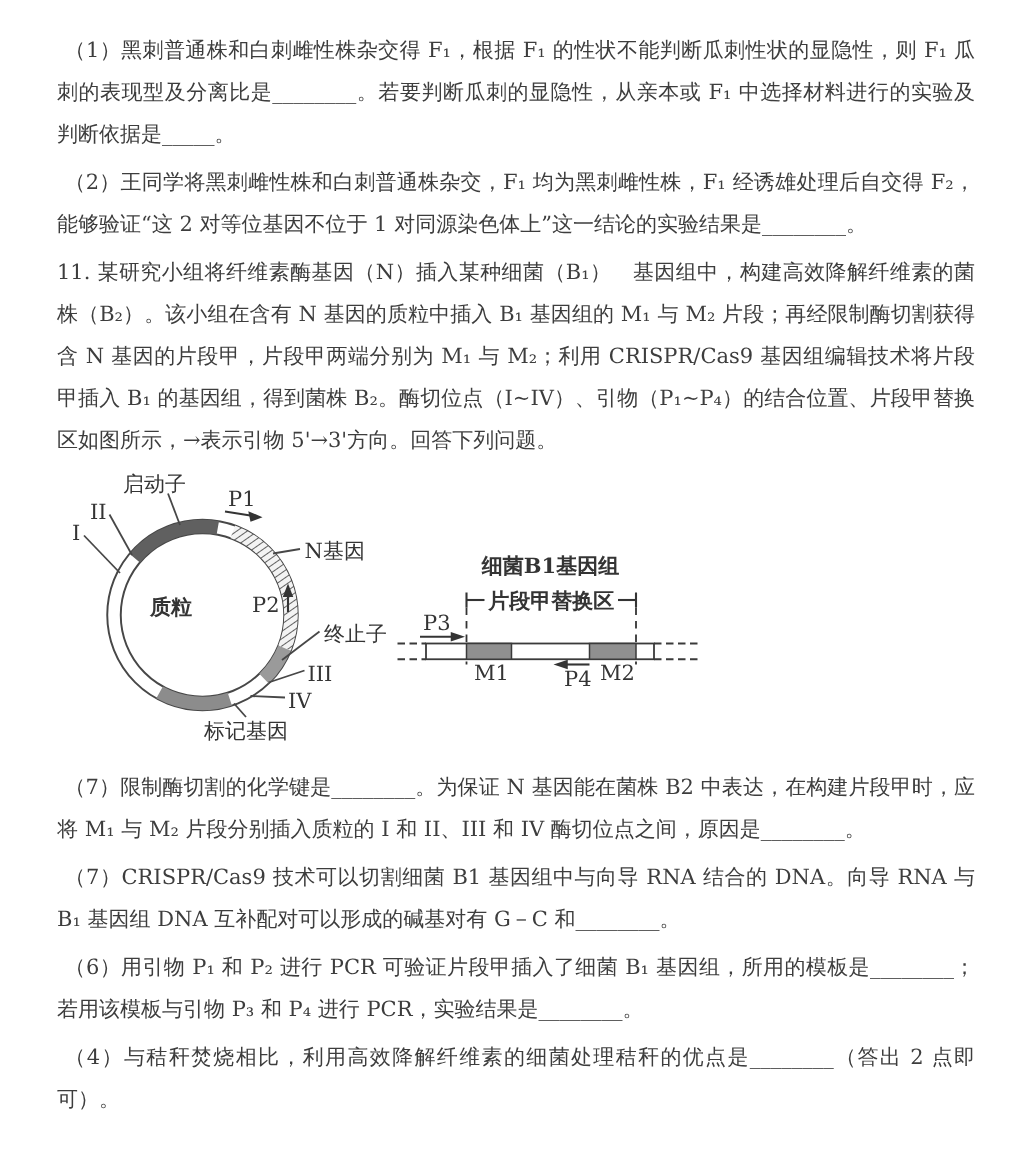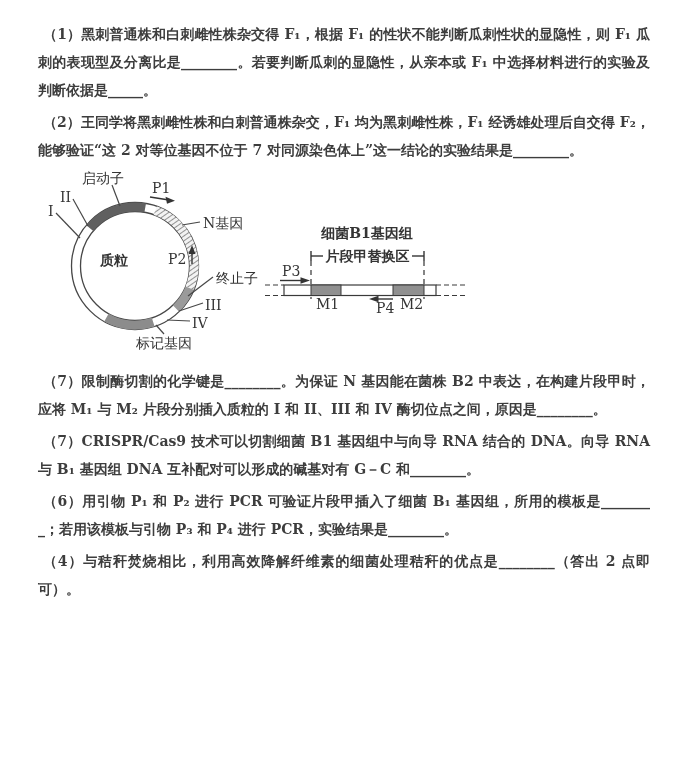--- a/index.html
+++ b/index.html
@@ -15,21 +15,20 @@
     background: #ffffff;
     padding: 20px 28px 0 38px;
     color: #3d3d3d;
     font-size: 14px;
     line-height: 28px;
   }
   .para {
     text-align: justify;
     margin-bottom: 4px;
     word-break: break-all;
-    font-weight: bold;
   }
   .para.sub { text-indent: 5px; }
   figure.diagram {
     margin: 0 0 3px -2px;
     width: 636px; height: 196px; text-align: center;
   }
   svg text {
     font-family: "DejaVu Serif", "Liberation Serif", serif;
     fill: #343434;
   }
@@ -37,24 +36,25 @@
   svg .lat { font-size: 14px; }
   svg .bold { font-weight: bold; }
 </style>
 </head>
 <body>
 
 <div class="page">
 
   <section>
     <p class="para sub">（1）黑刺普通株和白刺雌性株杂交得 F₁，根据 F₁ 的性状不能判断瓜刺性状的显隐性，则 F₁ 瓜刺的表现型及分离比是________。若要判断瓜刺的显隐性，从亲本或 F₁ 中选择材料进行的实验及判断依据是_____。</p>
-    <p class="para sub">（2）王同学将黑刺雌性株和白刺普通株杂交，F₁ 均为黑刺雌性株，F₁ 经诱雄处理后自交得 F₂，能够验证“这 2 对等位基因不位于 7 对同源染色体上”这一结论的实验结果是________。</p>
+    <p class="para sub">（2）王同学将黑刺雌性株和白刺普通株杂交，F₁ 均为黑刺雌性株，F₁ 经诱雄处理后自交得 F₂，能够验证“这 2 对等位基因不位于 1 对同源染色体上”这一结论的实验结果是________。</p>
   </section>
 
   <section>
+    <p class="para">11. 某研究小组将纤维素酶基因（N）插入某种细菌（B₁）　基因组中，构建高效降解纤维素的菌株（B₂）。该小组在含有 N 基因的质粒中插入 B₁ 基因组的 M₁ 与 M₂ 片段；再经限制酶切割获得含 N 基因的片段甲，片段甲两端分别为 M₁ 与 M₂；利用 CRISPR/Cas9 基因组编辑技术将片段甲插入 B₁ 的基因组，得到菌株 B₂。酶切位点（I~IV）、引物（P₁~P₄）的结合位置、片段甲替换区如图所示，→表示引物 5'→3'方向。回答下列问题。</p>
 
     <figure class="diagram">
       <svg width="636" height="196" viewBox="0 0 636 196">
         <defs>
           <pattern id="hatch" width="4" height="4" patternUnits="userSpaceOnUse" patternTransform="rotate(55)">
             <rect width="4" height="4" fill="#f3f3f3"></rect>
             <line x1="0" y1="0" x2="0" y2="4" stroke="#505050" stroke-width="1.2"></line>
           </pattern>
         </defs>
 

